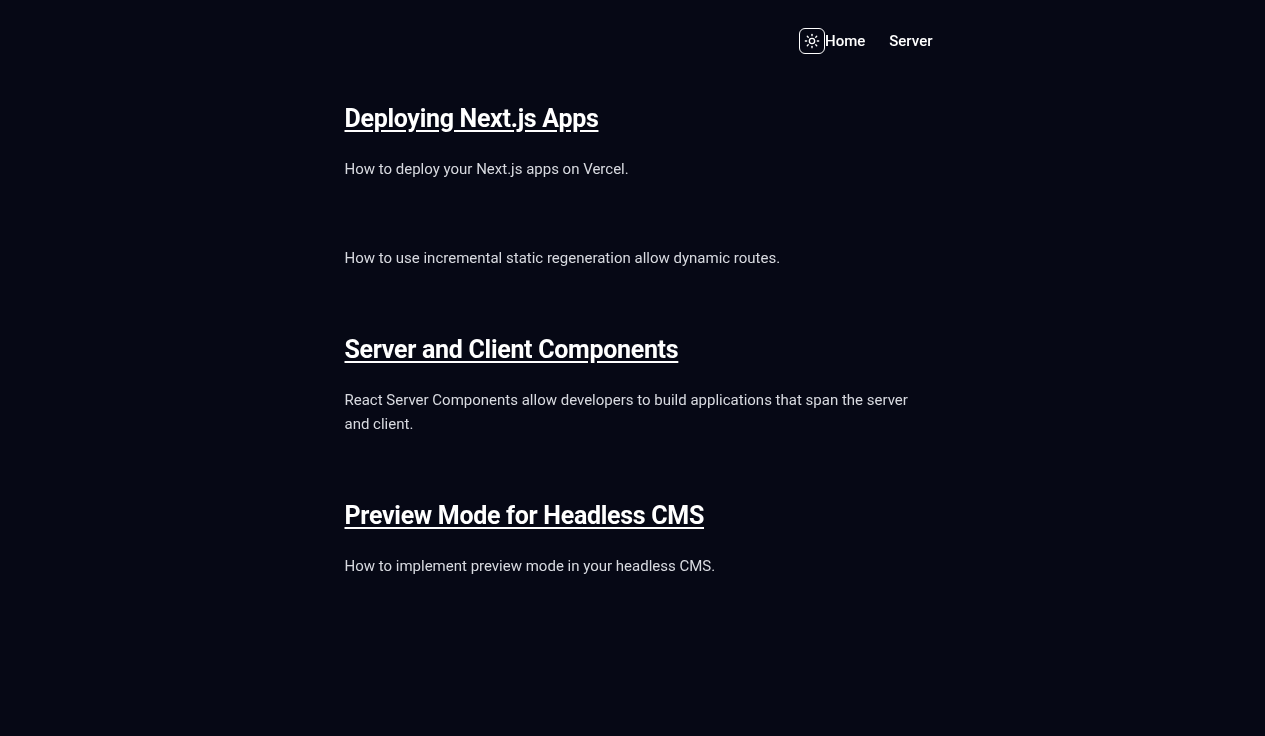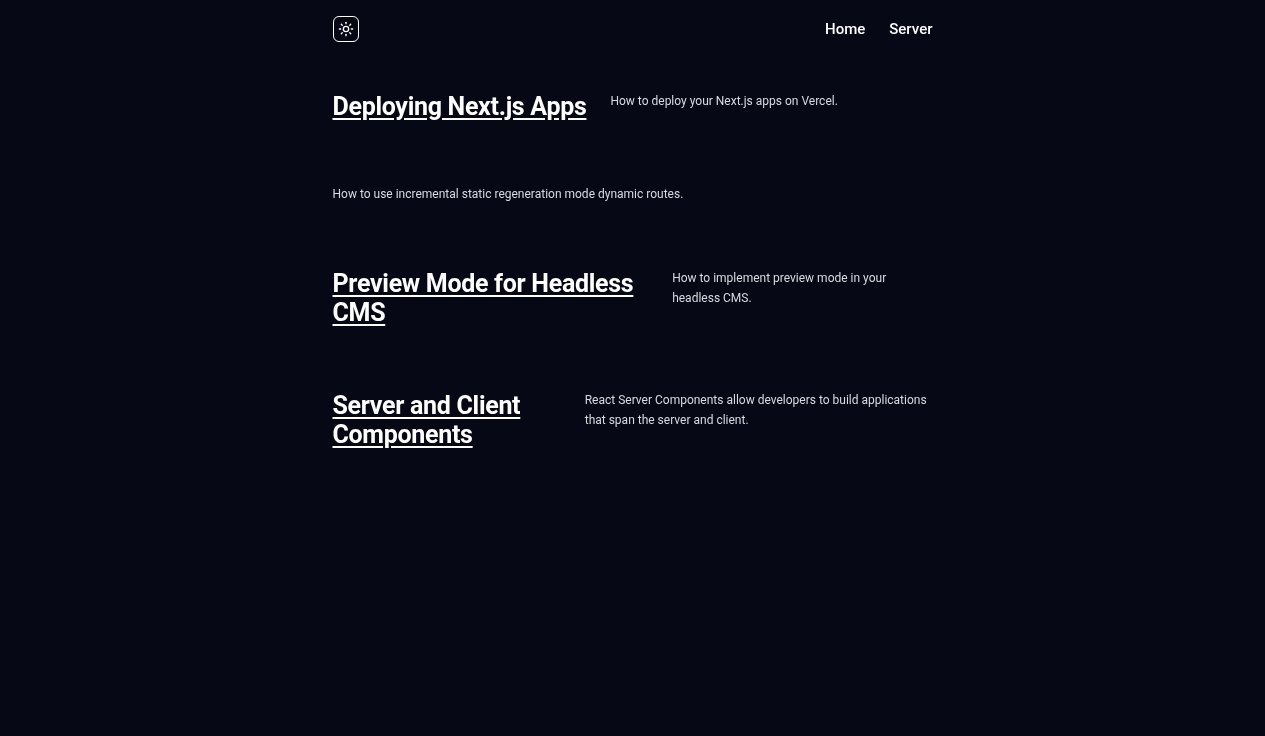--- a/index.html
+++ b/index.html
@@ -16,23 +16,23 @@
     }
 
     .container {
       max-width: 640px;
       margin: 0 auto;
       padding: 0 20px;
     }
 
     .header {
       display: flex;
-      justify-content: space-between;
+      justify-content: flex-end;
       align-items: center;
-      padding: 16px 0 50px;
+      padding: 28px 0 50px;
     }
 
     .theme-toggle {
       width: 26px;
       height: 26px;
       border: 1.5px solid #ffffff;
       border-radius: 6px;
       background: transparent;
       cursor: pointer;
       display: flex;
@@ -59,34 +59,36 @@
     }
 
     .posts {
       display: flex;
       flex-direction: column;
       gap: 64px;
     }
 
     .post {
       display: flex;
+      flex-direction: column;
       gap: 24px;
+      margin-left: 12px;
     }
 
     .post-title {
       font-size: 25px;
       font-weight: 700;
       color: #ffffff;
       text-decoration: underline;
       text-underline-offset: 3px;
       letter-spacing: -0.3px;
     }
 
     .post-desc {
-      font-size: 12px;
+      font-size: 15px;
       color: #d8dae0;
       line-height: 1.65;
       font-weight: 400;
     }
   </style>
 </head>
 <body>
 
 <div class="container">
   <header class="header">
@@ -109,26 +111,26 @@
     </nav>
   </header>
 
   <main class="posts">
     <article class="post">
       <a href="#" class="post-title">Deploying Next.js Apps</a>
       <p class="post-desc">How to deploy your Next.js apps on Vercel.</p>
     </article>
 
     <article class="post">
-      <p class="post-desc">How to use incremental static regeneration mode dynamic routes.</p>
+      <p class="post-desc">How to use incremental static regeneration allow dynamic routes.</p>
+    </article>
+
+    <article class="post">
+      <a href="#" class="post-title">Server and Client Components</a>
+      <p class="post-desc">React Server Components allow developers to build applications that span the server and client.</p>
     </article>
 
     <article class="post">
       <a href="#" class="post-title">Preview Mode for Headless CMS</a>
       <p class="post-desc">How to implement preview mode in your headless CMS.</p>
     </article>
-
-    <article class="post">
-      <a href="#" class="post-title">Server and Client Components</a>
-      <p class="post-desc">React Server Components allow developers to build applications that span the server and client.</p>
-    </article>
   </main>
 </div>
 
 </body></html>

